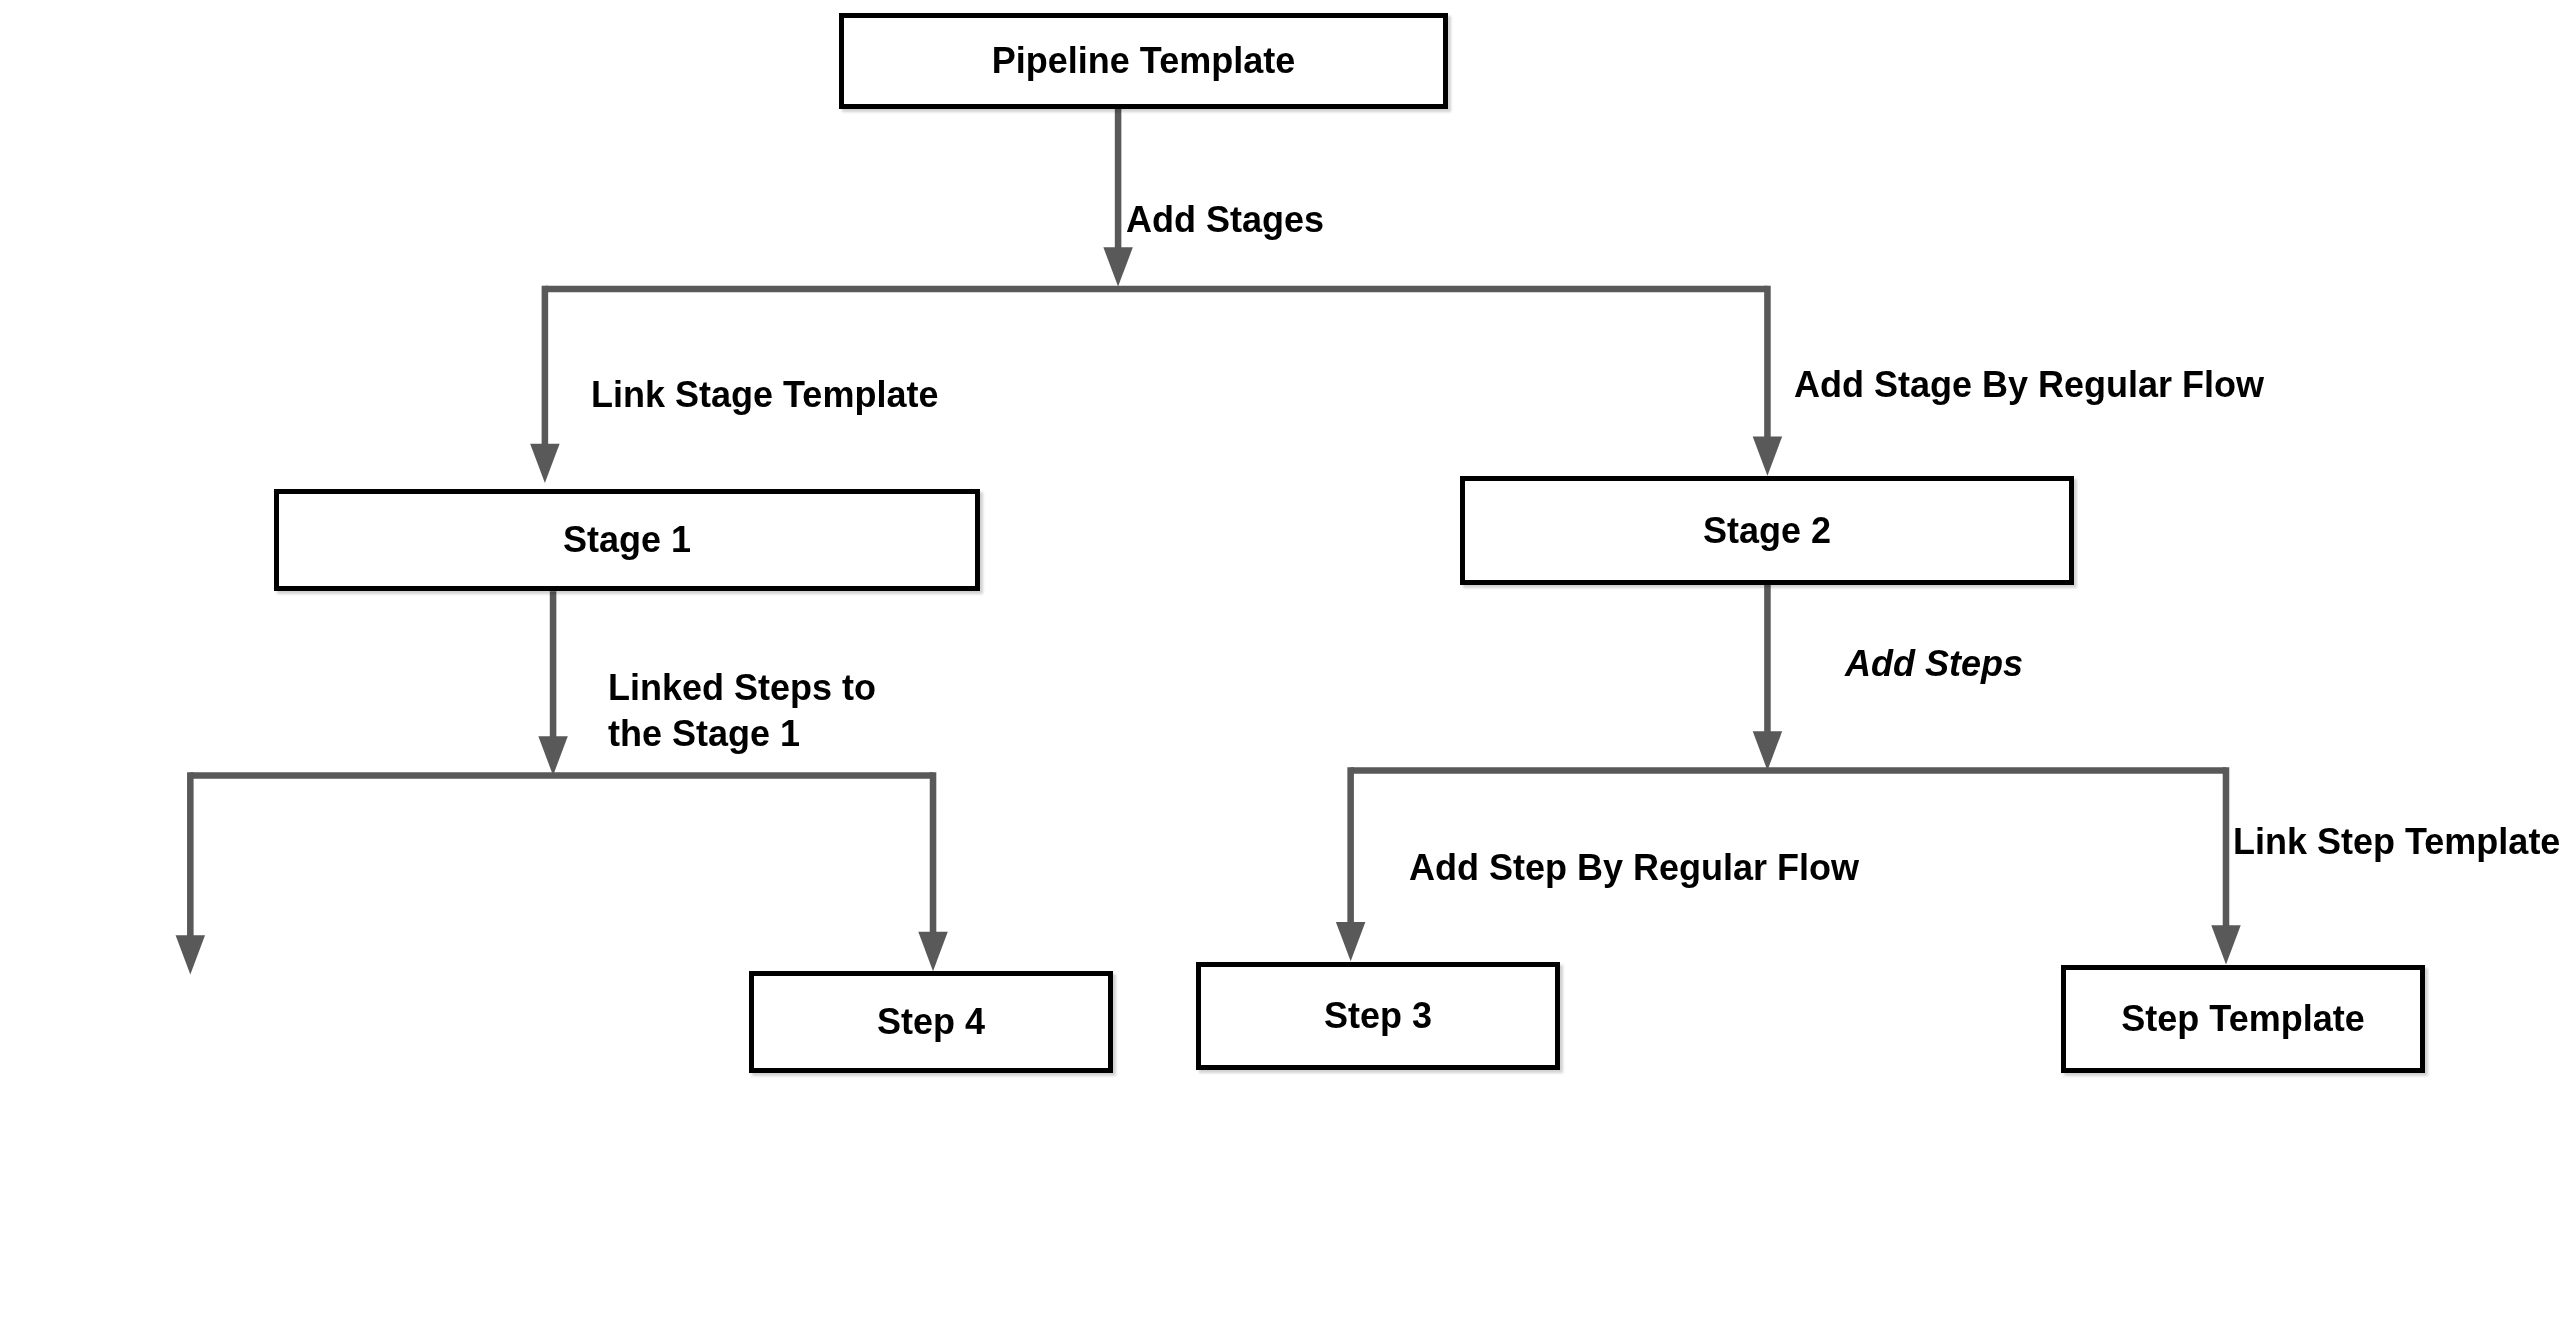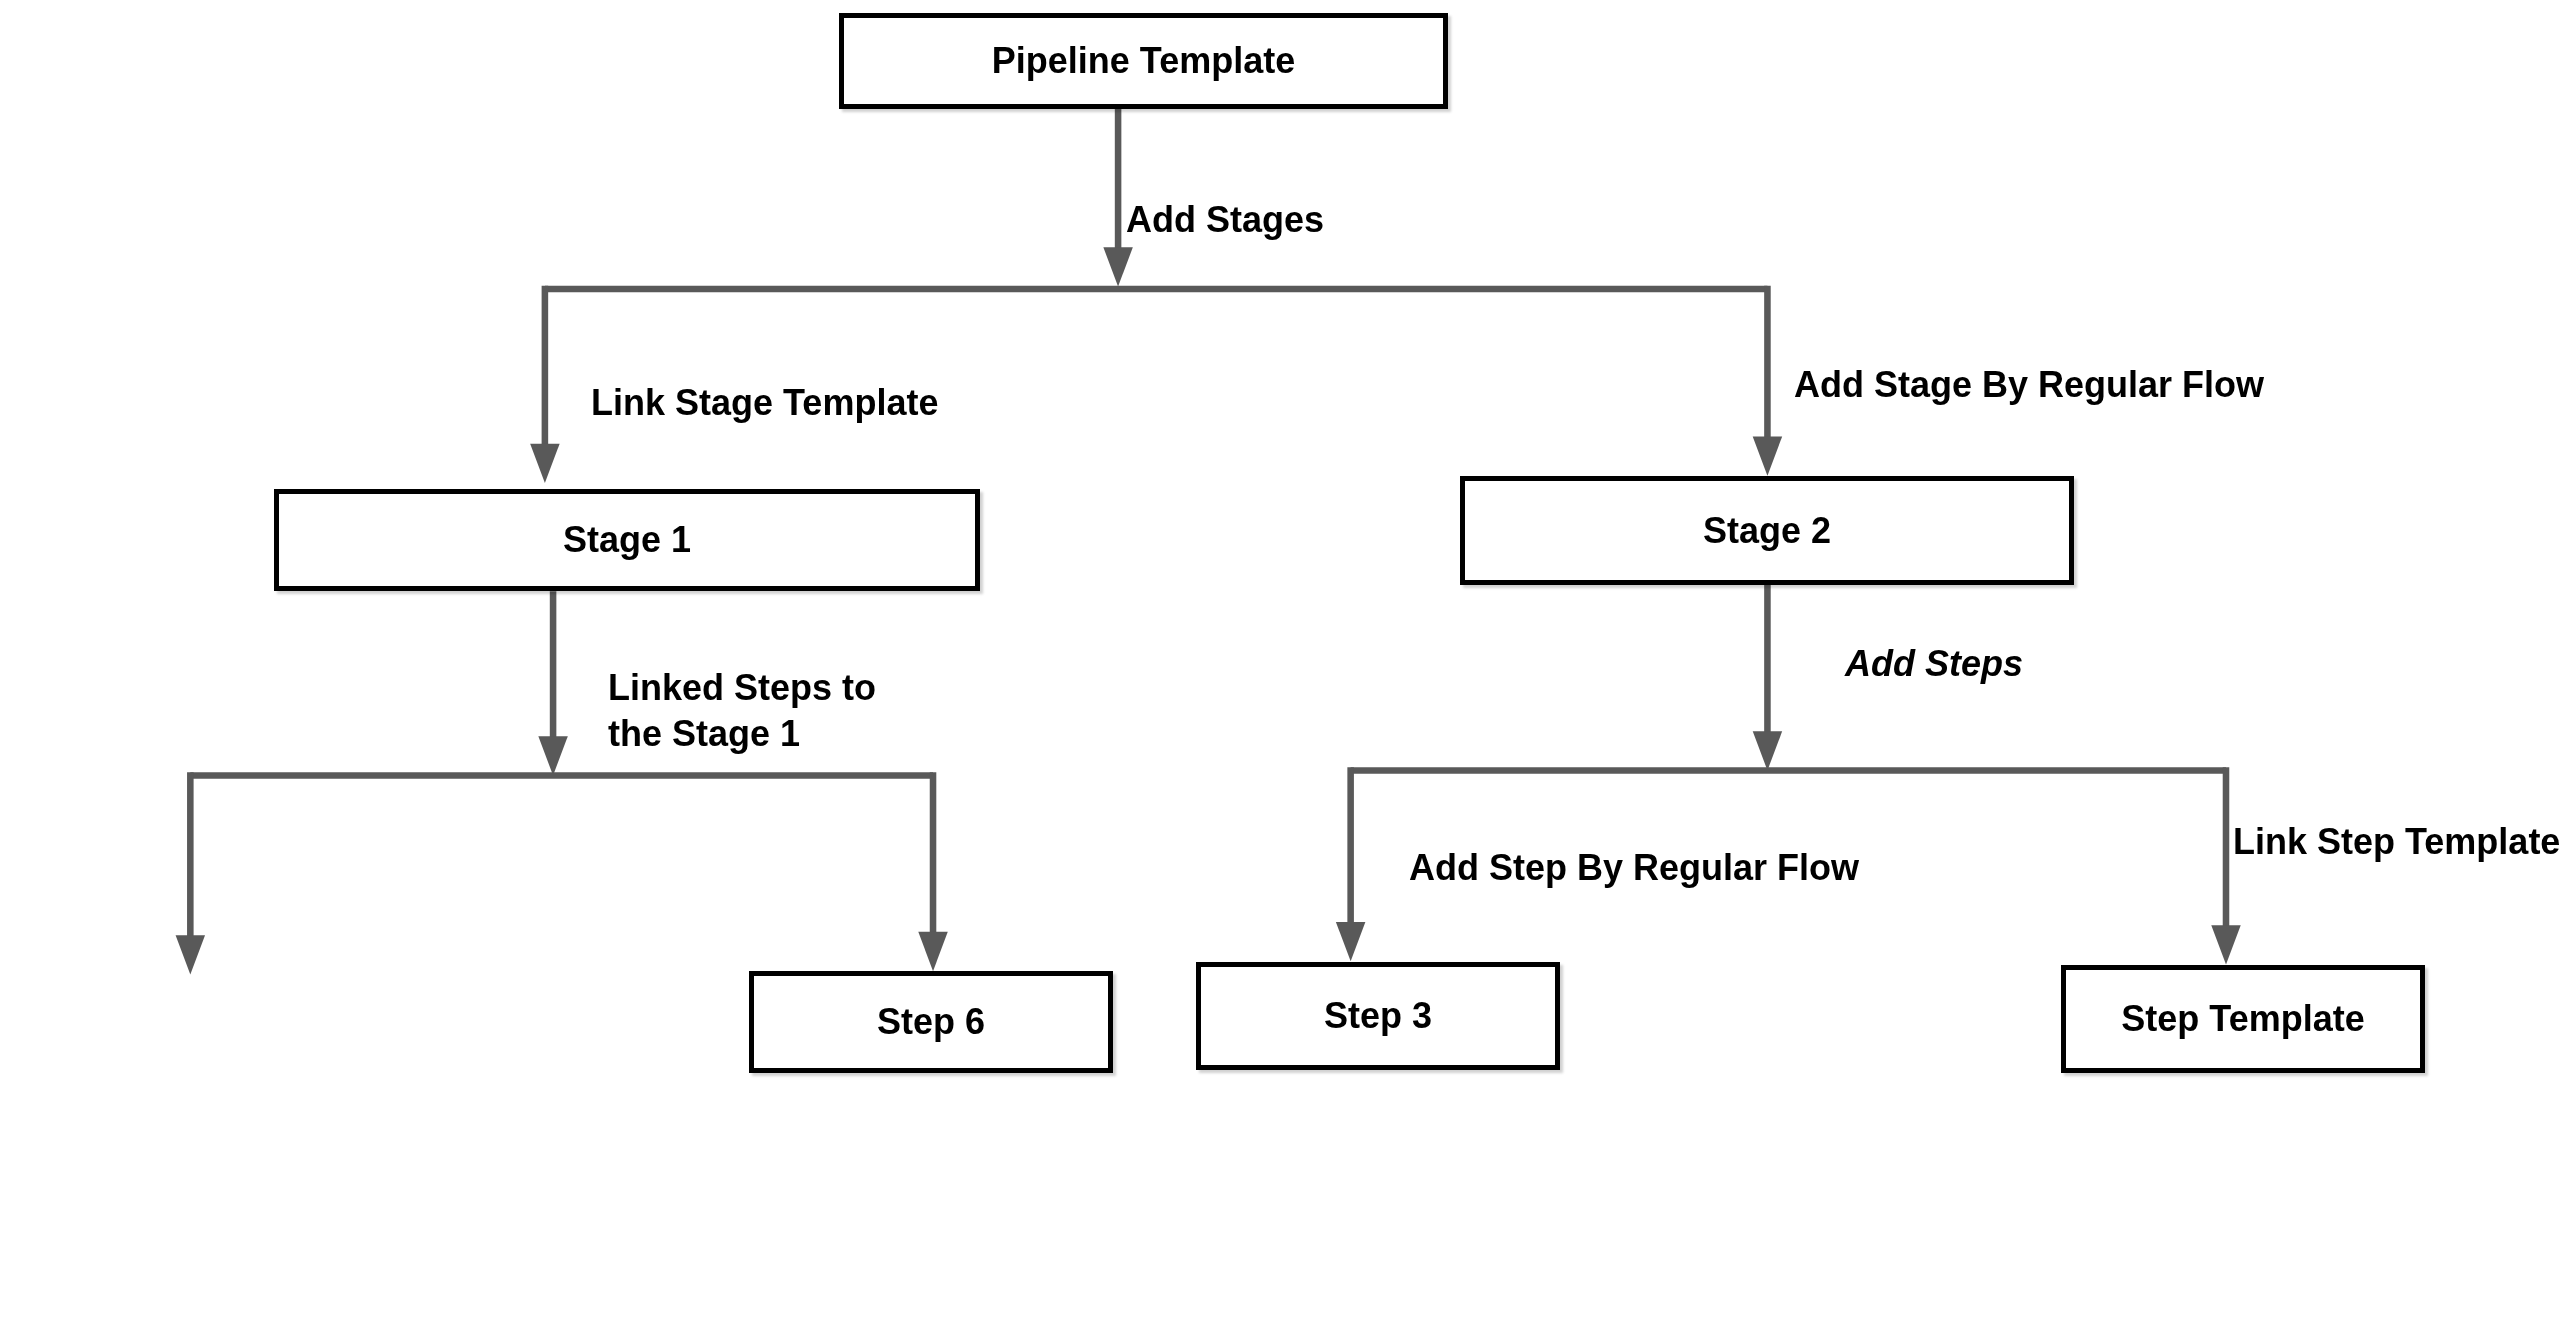--- a/index.html
+++ b/index.html
@@ -53,21 +53,21 @@
   .node-step2         { left: 749px;  top: 971px; width: 364px; height: 102px; }
   .node-step3         { left: 1196px; top: 962px; width: 364px; height: 108px; }
   .node-step-template { left: 2061px; top: 965px; width: 364px; height: 108px; }
   .edge-label {
     position: absolute;
     font-size: 36px;
     line-height: 46px;
     white-space: pre-line;
   }
   .label-add-stages            { left: 1126px; top: 197px;  }
-  .label-link-stage-template   { left: 591px;  top: 380px;  }
+  .label-link-stage-template   { left: 591px;  top: 372px;  }
   .label-add-stage-regular     { left: 1794px; top: 362px;  }
   .label-linked-steps          { left: 608px;  top: 665px;  }
   .label-add-steps             { left: 1845px; top: 641px; font-style: italic;  }
   .label-add-step-regular      { left: 1409px; top: 845px; }
   .label-link-step-template    { left: 2233px; top: 819px; }
 </style>
 </head>
 <body>
 
 <div class="canvas">
@@ -111,21 +111,21 @@
   <div class="node node-pipeline">
     <span>Pipeline Template</span>
   </div>
   <div class="node node-stage1">
     <span>Stage 1</span>
   </div>
   <div class="node node-stage2">
     <span>Stage 2</span>
   </div>
   <div class="node node-step2">
-    <span>Step 6</span>
+    <span>Step 4</span>
   </div>
   <div class="node node-step3">
     <span>Step 3</span>
   </div>
   <div class="node node-step-template">
     <span>Step Template</span>
   </div>
 
   <div class="edge-label label-add-stages">Add Stages</div>
   <div class="edge-label label-link-stage-template">Link Stage Template</div>

